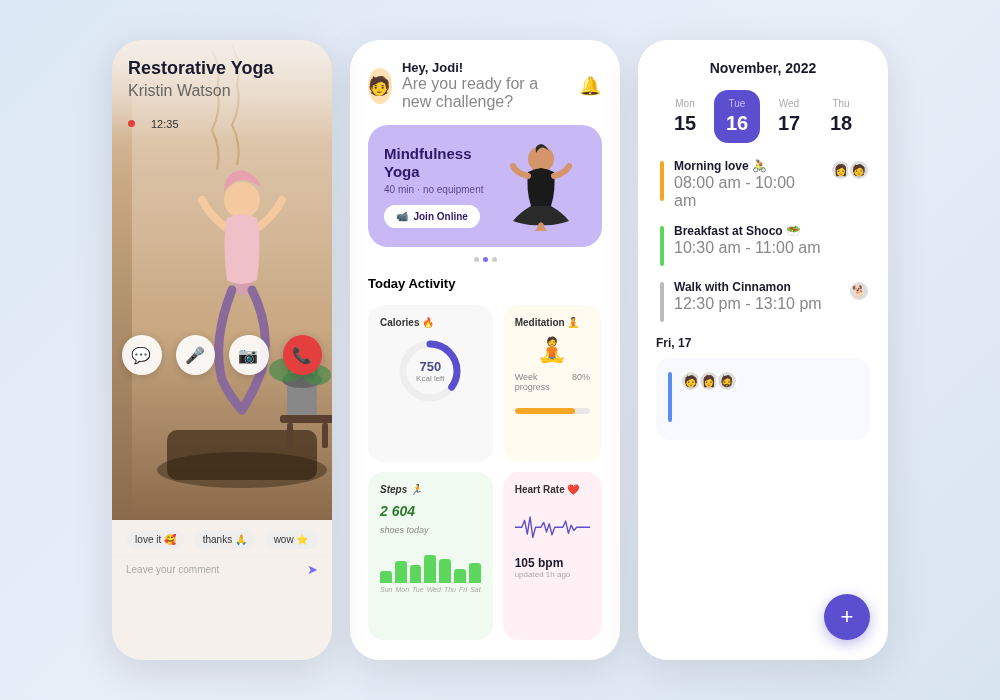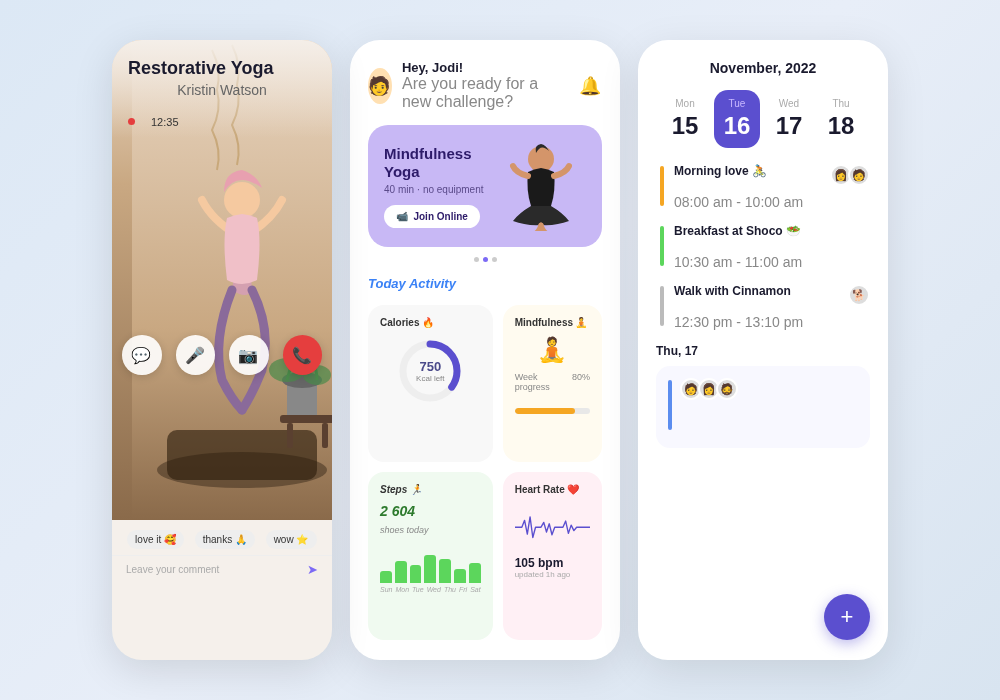--- a/index.html
+++ b/index.html
@@ -44,24 +44,23 @@
       padding: 18px 16px 10px;
       background: linear-gradient(180deg, rgba(245,240,235,0.95) 0%, rgba(245,240,235,0.0) 100%);
     }
     .card1-title {
       font-size: 18px;
       font-weight: 800;
       color: #1a1a2e;
       line-height: 1.2;
     }
     .card1-author {
-      font-size: 14px;
+      font-size: 16px;
       color: #666;
       margin-top: 2px;
-      text-align: center;
     }
     .card1-time {
       display: flex;
       align-items: center;
       gap: 16px;
       font-size: 11px;
       color: #333;
       margin-top: 18px;
       text-align: right;
     }
@@ -226,22 +225,21 @@
       width: 5px;
       height: 5px;
       border-radius: 50%;
       background: #ccc;
     }
     .dot.active { background: #7c6af5; }
 
     .section-title {
       font-size: 13px;
       font-weight: 700;
-      color: #3b82f6;
-      font-style: italic;
+      color: #000000;
     }
 
     .activity-grid {
       display: grid;
       grid-template-columns: 1fr 1fr;
       gap: 10px;
       flex: 1;
     }
     .activity-card {
       background: #f8f8f8;
@@ -382,21 +380,21 @@
     .cal-day.active {
       background: #5b4fcf;
     }
     .cal-day-name {
       font-size: 10px;
       color: #aaa;
       margin-bottom: 3px;
     }
     .cal-day.active .cal-day-name { color: #c8b8ff; }
     .cal-day-num {
-      font-size: 24px;
+      font-size: 20px;
       font-weight: 800;
       color: #1a1a2e;
     }
     .cal-day.active .cal-day-num { color: #fff; }
 
     .events-section { flex: 1; overflow-y: auto; }
     .event-date-label {
       font-size: 12px;
       font-weight: 700;
       color: #1a1a2e;
@@ -421,23 +419,23 @@
     .event-bar.gray { background: #bbb; }
     .event-bar.blue { background: #5b8def; }
 
     .event-content { flex: 1; }
     .event-title {
       font-size: 12px;
       font-weight: 700;
       color: #1a1a2e;
     }
     .event-time {
-      font-size: 14px;
+      font-size: 16px;
       color: #888;
-      margin-top: 16px;
+      margin-top: 1px;
     }
     .event-avatars {
       display: flex;
       gap: -4px;
     }
     .event-avatar {
       width: 22px;
       height: 22px;
       border-radius: 50%;
       background: #ddd;
@@ -636,21 +634,21 @@
           <circle cx="35" cy="35" r="27" fill="none" stroke="#5b4fcf" stroke-width="7" stroke-dasharray="101.8 169.6" stroke-dashoffset="42.4" stroke-linecap="round" transform="rotate(-90 35 35)"></circle>
         </svg>
         <div style="position:absolute; text-align:center;">
           <div style="font-size:13px; font-weight:800; color:#4a4a8a;">750</div>
           <div style="font-size:8px; color:#888;">Kcal left</div>
         </div>
       </div>
     </div>
 
     <div class="activity-card yellow-bg">
-      <div class="activity-label">Mindfulness 🧘</div>
+      <div class="activity-label">Meditation 🧘</div>
       <span class="med-emoji">🧘</span>
       <div class="progress-row">
         <span>Week progress</span>
         <span>80%</span>
       </div>
       <div class="progress-bar-bg">
         <div class="progress-bar-fill" style="width:80%;"></div>
       </div>
     </div>
 
@@ -737,21 +735,21 @@
       <div class="event-bar gray"></div>
       <div class="event-content">
         <div class="event-title">Walk with Cinnamon</div>
         <div class="event-time">12:30 pm - 13:10 pm</div>
       </div>
       <div class="event-avatars">
         <div class="event-avatar">🐕</div>
       </div>
     </div>
 
-    <div class="event-date-label" style="margin-top:4px;">Thu, 17</div>
+    <div class="event-date-label" style="margin-top:4px;">Fri, 17</div>
 
     <div class="event-item-detail">
       <div class="event-detail-header">
         <div class="event-bar blue" style="height:50px;"></div>
         <div class="event-avatars" style="flex-direction:column; align-items:flex-end; gap:2px;">
           <div style="display:flex;">
             <div class="event-avatar">🧑</div>
             <div class="event-avatar">👩</div>
             <div class="event-avatar">🧔</div>
           </div>

